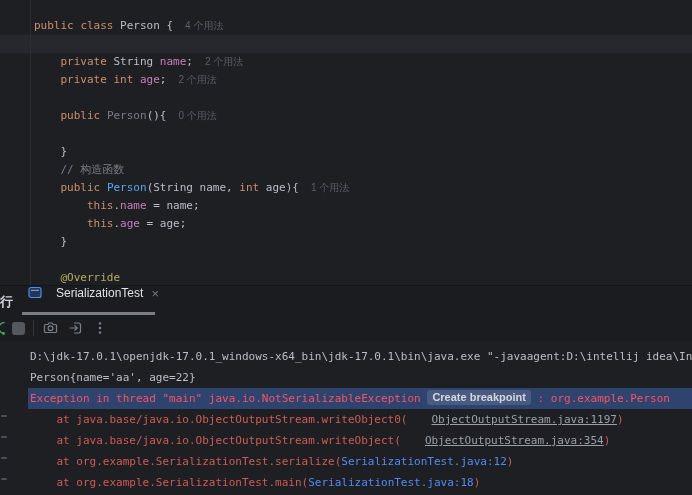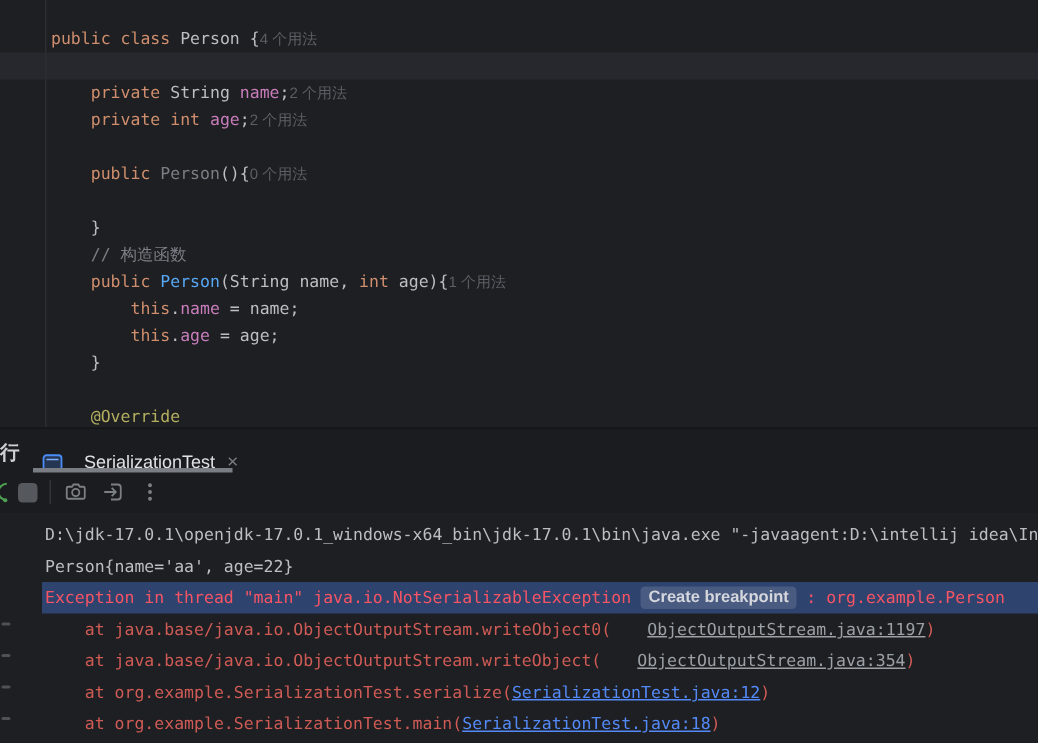--- a/index.html
+++ b/index.html
@@ -8,48 +8,48 @@
 
   
   .editor{position:absolute;top:0;left:0;width:692px;height:285px;background:#1e1f22;overflow:hidden;}
   .gutter{position:absolute;top:0;bottom:0;left:0;width:30px;border-right:1px solid #2b2d30;}
   .cur-line-bar{position:absolute;left:0;right:0;top:35px;height:18px;background:#26282e;}
   .code{position:absolute;left:0;top:0;right:0;padding:17px 0 0 34px;
         font-family:"DejaVu Sans Mono",monospace;font-size:11px;line-height:18px;white-space:pre;}
   .code .ln{height:18px;}
   .kw{color:#cf8e6d}.pl{color:#bcbec4}.fld{color:#c77dbb}.mth{color:#56a8f5}
   .uns{color:#7a7e85}.cmt{color:#7a7e85}.ann{color:#b3ae60}
-  .hint{color:#5c5f66;font-size:10px;font-family:"Liberation Sans",sans-serif;}
+  .hint{color:#5c5f66;font-size:10px;font-family:"Liberation Sans",sans-serif;margin-left:12px;}
 
   
   .runpanel{position:absolute;top:285px;left:0;width:692px;height:210px;background:#1a1c1f;border-top:1px solid #141517;}
   .tabbar{position:relative;height:29px;}
   .tw-title{position:absolute;left:0;top:7px;color:#ced0d6;font-size:13px;font-weight:600;}
-  .tab{position:absolute;left:22px;top:0;height:29px;display:flex;align-items:flex-end;gap:6px;padding:0 6px;}
+  .tab{position:absolute;left:22px;top:0;height:29px;display:flex;align-items:flex-start;gap:6px;padding:0 6px;}
   .tab-label{color:#dfe1e5;font-size:12px;}
   .tab-close{color:#787c82;font-size:13px;margin-left:2px;}
   .tab-underline{position:absolute;left:22px;width:133px;bottom:0;height:3px;background:#7a7d83;}
 
   .toolbar{position:relative;height:26px;display:flex;align-items:center;}
   .rerun-sliver{width:6px;height:16px;overflow:hidden;margin-right:6px;}
   .stop-btn{width:13px;height:13px;background:#55585d;border-radius:3px;margin-right:8px;}
   .tb-sep{width:1px;height:16px;background:#323539;margin-right:8px;}
   .tb-ic{margin-right:8px;display:flex;align-items:center;}
 
   
   .console{position:absolute;top:56px;left:0;right:0;bottom:0;background:#1e1f22;}
   .cgutter{position:absolute;left:0;top:0;bottom:0;width:28px;}
   .fold-mark{position:absolute;left:1px;width:6px;height:2px;background:#4e5156;border-radius:1px;}
   .clines{position:absolute;left:28px;top:4px;right:0;
           font-family:"DejaVu Sans Mono",monospace;font-size:11px;line-height:21px;white-space:pre;}
   .clines .cln{height:21px;padding-left:2px;}
   .cln.hl{background:#2e436e;}
   .out{color:#bcbec4}.st{color:#cf5b56}.err{color:#f75464}
   .lg{color:#9aa0a6;text-decoration:underline;cursor:pointer;padding-left:24px;}
-  .lb{color:#548af7;text-decoration:underline;cursor:pointer;}
+  .lb{color:#548af7;cursor:pointer;}
   .errlink{color:#f75464;cursor:pointer;}
   .chip{display:inline-block;font-family:"Liberation Sans",sans-serif;font-size:11px;color:#d5d7dd;
         background:rgba(255,255,255,0.13);border-radius:3px;padding:0 5px;line-height:15px;vertical-align:1px;cursor:pointer;font-weight:bold;}
 </style>
 </head>
 <body>
 
 <div class="screen">
 
   <div class="editor">

